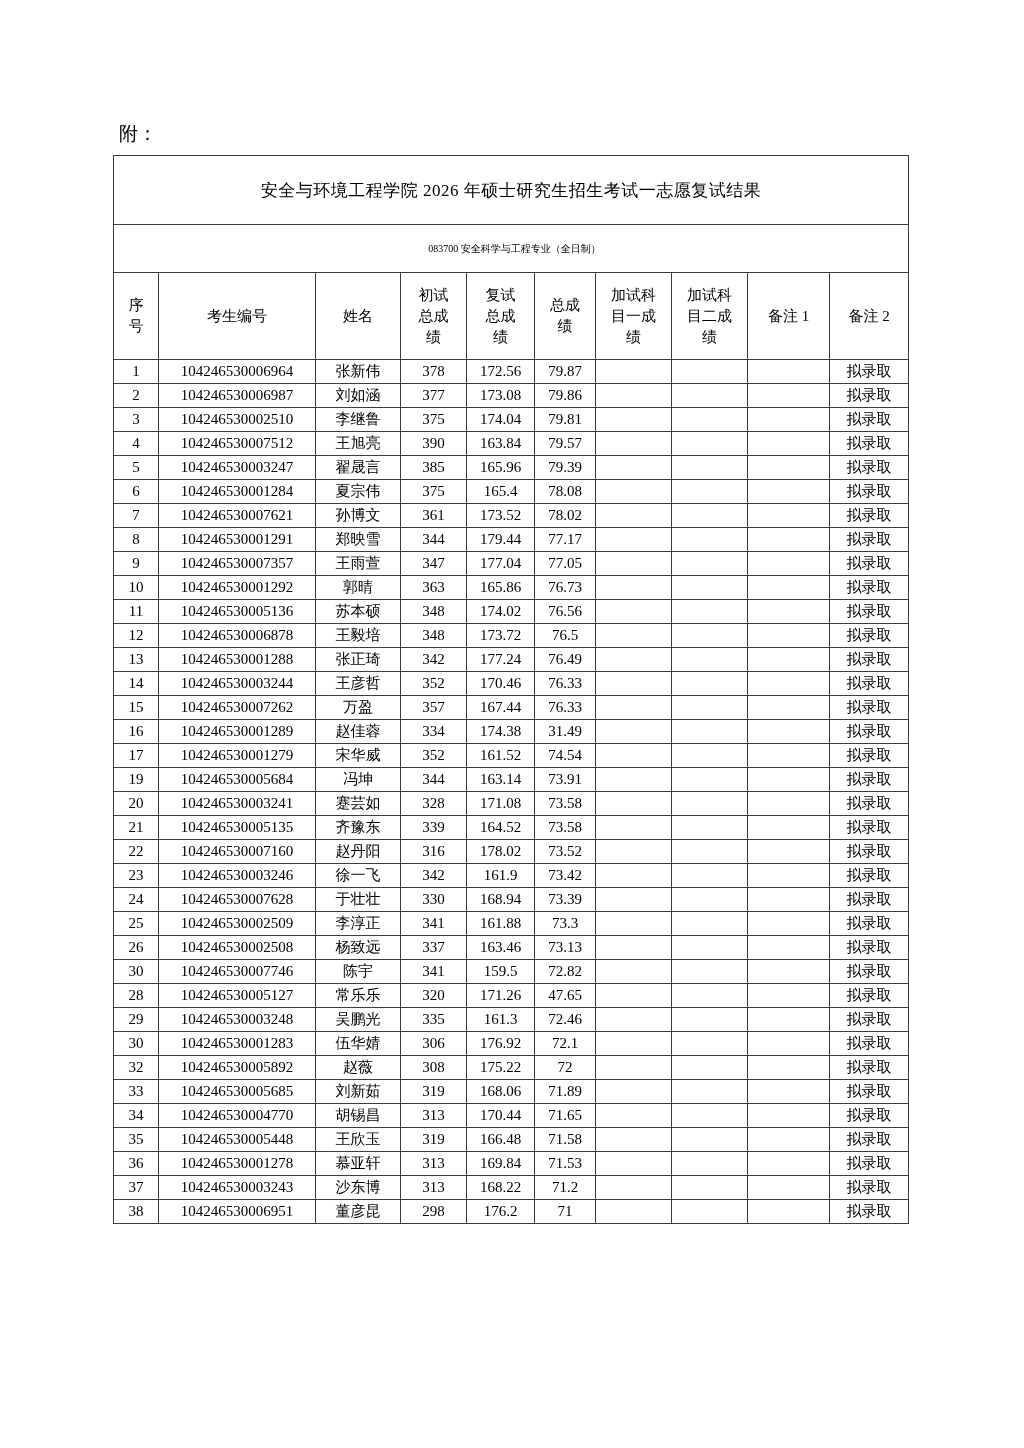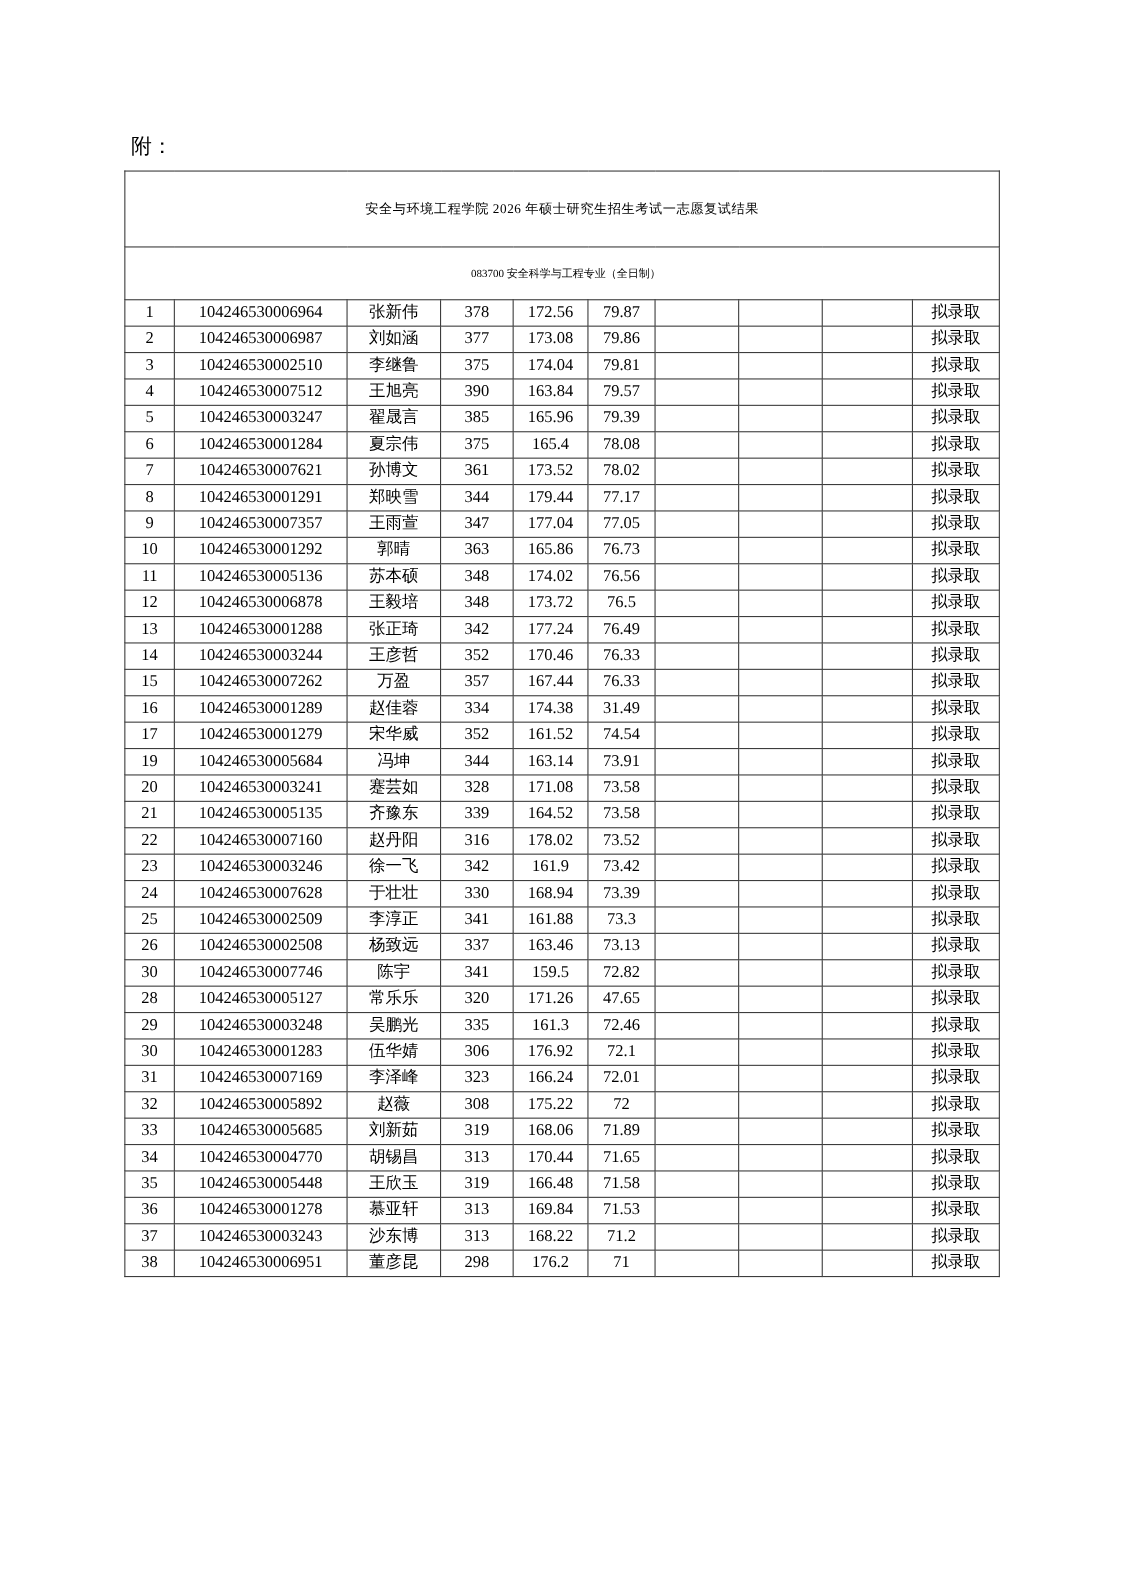--- a/index.html
+++ b/index.html
@@ -32,21 +32,21 @@
     table-layout: fixed;
   }
   table.doc-table td {
     border: 1px solid #3d3d3d;
     text-align: center;
     vertical-align: middle;
     overflow: hidden;
   }
   td.title-cell {
     height: 66px;
-    font-size: 12px;
+    font-size: 17px;
     letter-spacing: 0.5px;
   }
   td.subtitle-cell {
     height: 45px;
     font-size: 10px;
     text-align: left;
     padding-left: 8px;
   }
   tr.header-row td {
     height: 86px;
@@ -90,20 +90,32 @@
       <col style="width:82px">
       <col style="width:79px">
     </colgroup>
     <tbody id="table-body">
       <tr>
         <td class="title-cell" colspan="10">安全与环境工程学院 2026 年硕士研究生招生考试一志愿复试结果</td>
       </tr>
       <tr>
         <td class="subtitle-cell" colspan="10">083700  安全科学与工程专业（全日制）</td>
       </tr>
+      <tr class="header-row">
+        <td>序号</td>
+        <td>考生编号</td>
+        <td>姓名</td>
+        <td>初试总成绩</td>
+        <td>复试总成绩</td>
+        <td>总成绩</td>
+        <td>加试科目一成绩</td>
+        <td>加试科目二成绩</td>
+        <td>备注 1</td>
+        <td>备注 2</td>
+      </tr>
 
     <tr class="data-row">
           <td>1</td>
           <td>104246530006964</td>
           <td>张新伟</td>
           <td>378</td>
           <td>172.56</td>
           <td>79.87</td>
           <td></td>
           <td></td>
@@ -440,32 +452,20 @@
           <td>伍华婧</td>
           <td>306</td>
           <td>176.92</td>
           <td>72.1</td>
           <td></td>
           <td></td>
           <td></td>
           <td>拟录取</td>
         </tr>
         <tr class="data-row">
-          <td>31</td>
-          <td>104246530007169</td>
-          <td>李泽峰</td>
-          <td>323</td>
-          <td>166.24</td>
-          <td>72.01</td>
-          <td></td>
-          <td></td>
-          <td></td>
-          <td>拟录取</td>
-        </tr>
-        <tr class="data-row">
           <td>32</td>
           <td>104246530005892</td>
           <td>赵薇</td>
           <td>308</td>
           <td>175.22</td>
           <td>72</td>
           <td></td>
           <td></td>
           <td></td>
           <td>拟录取</td>

